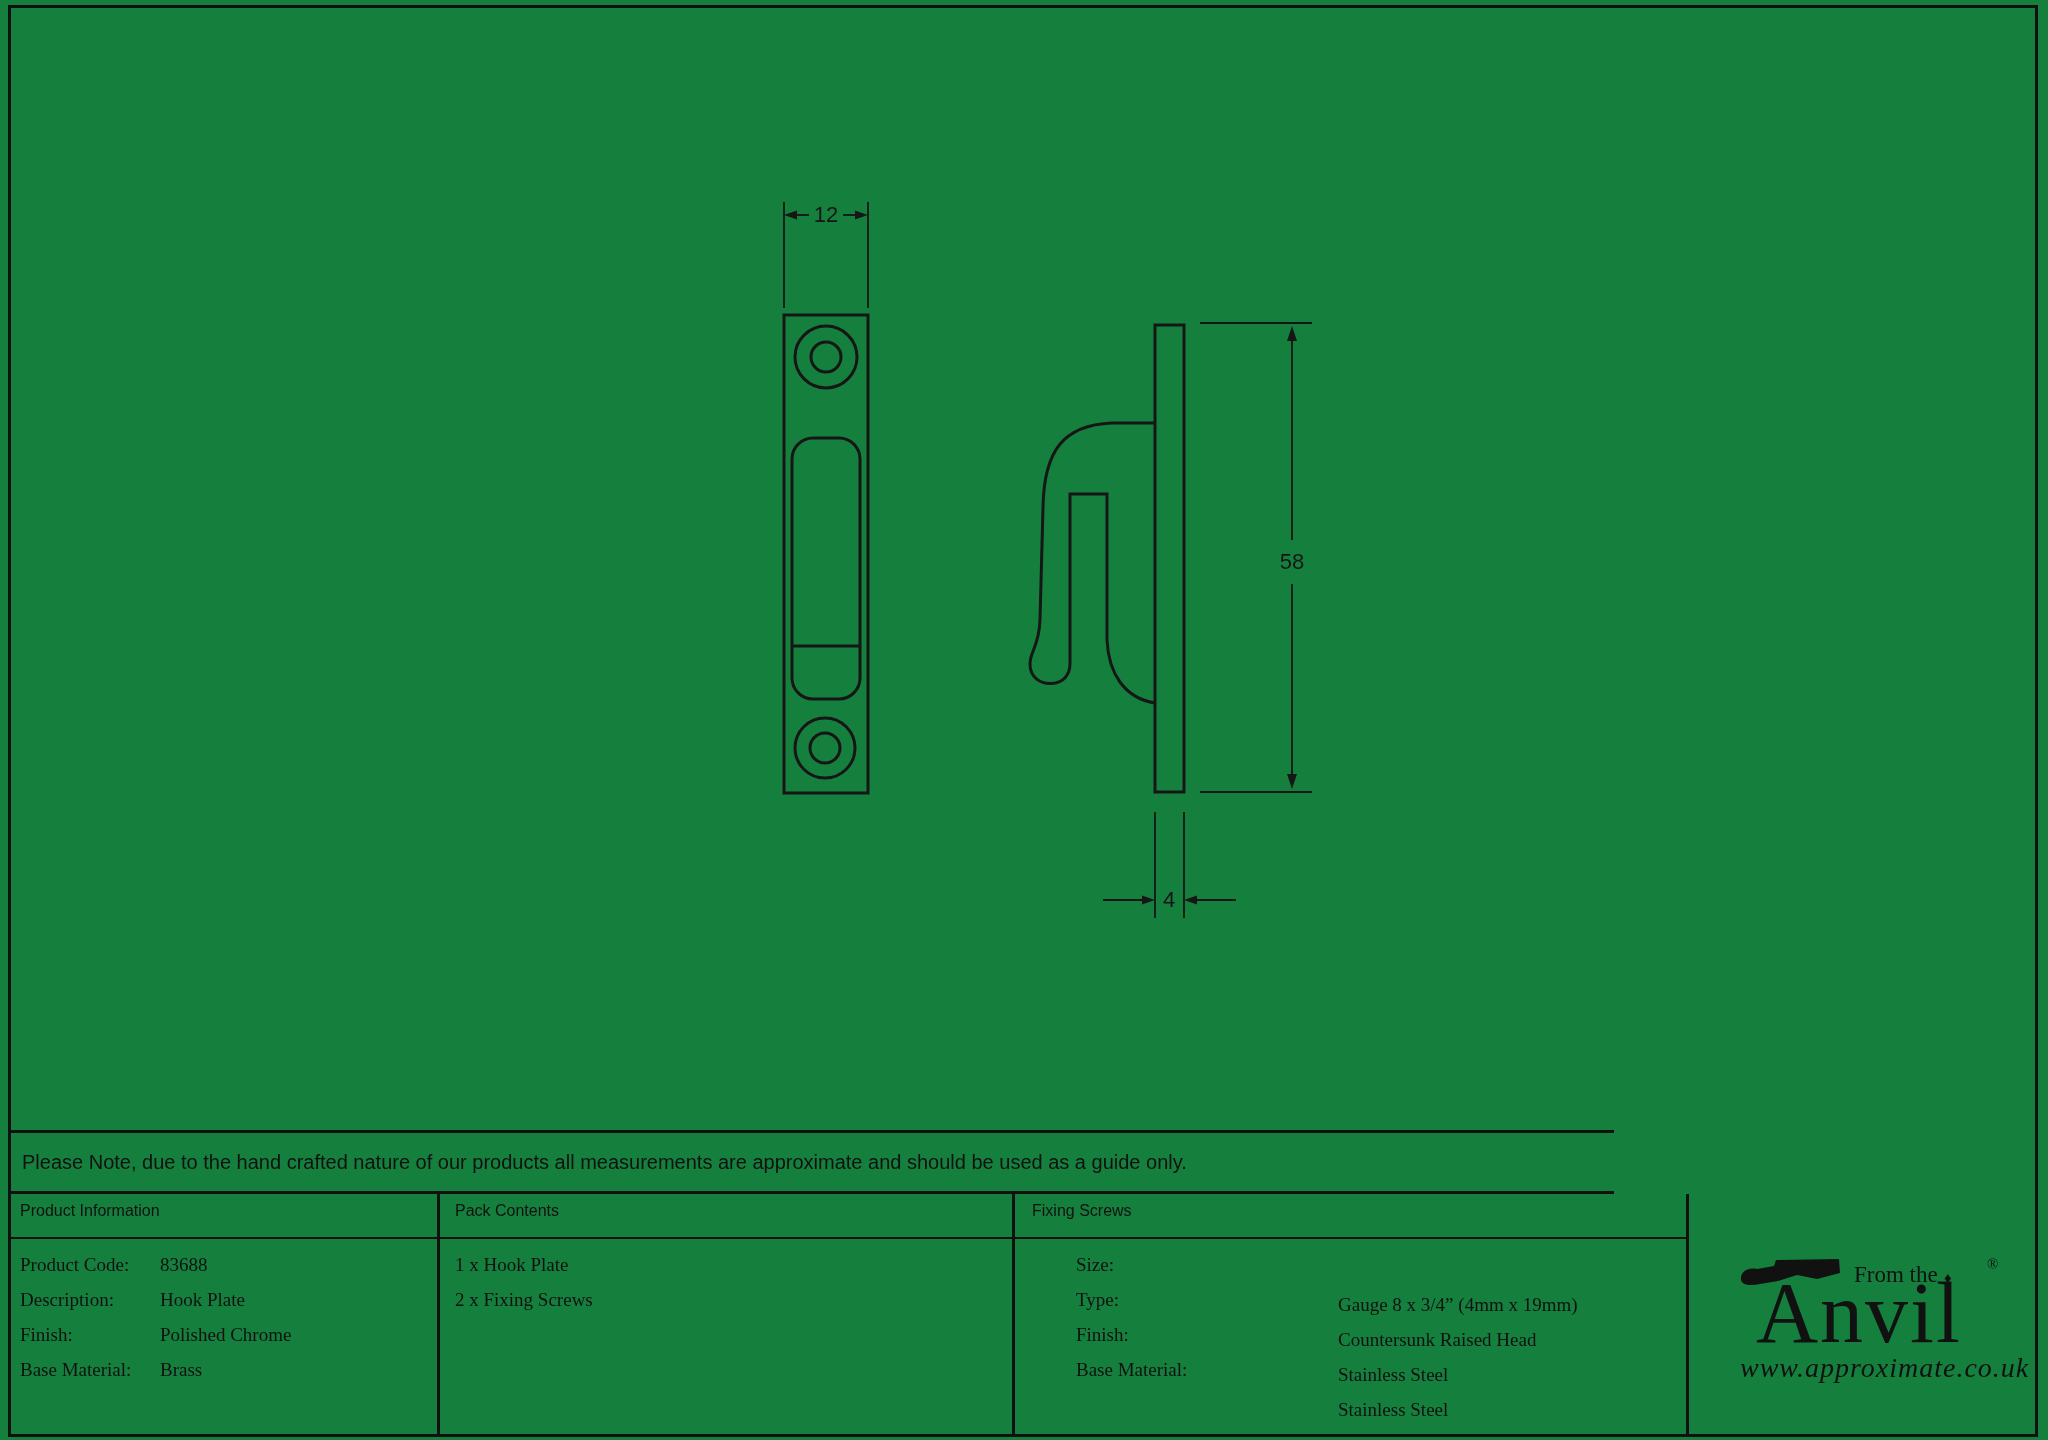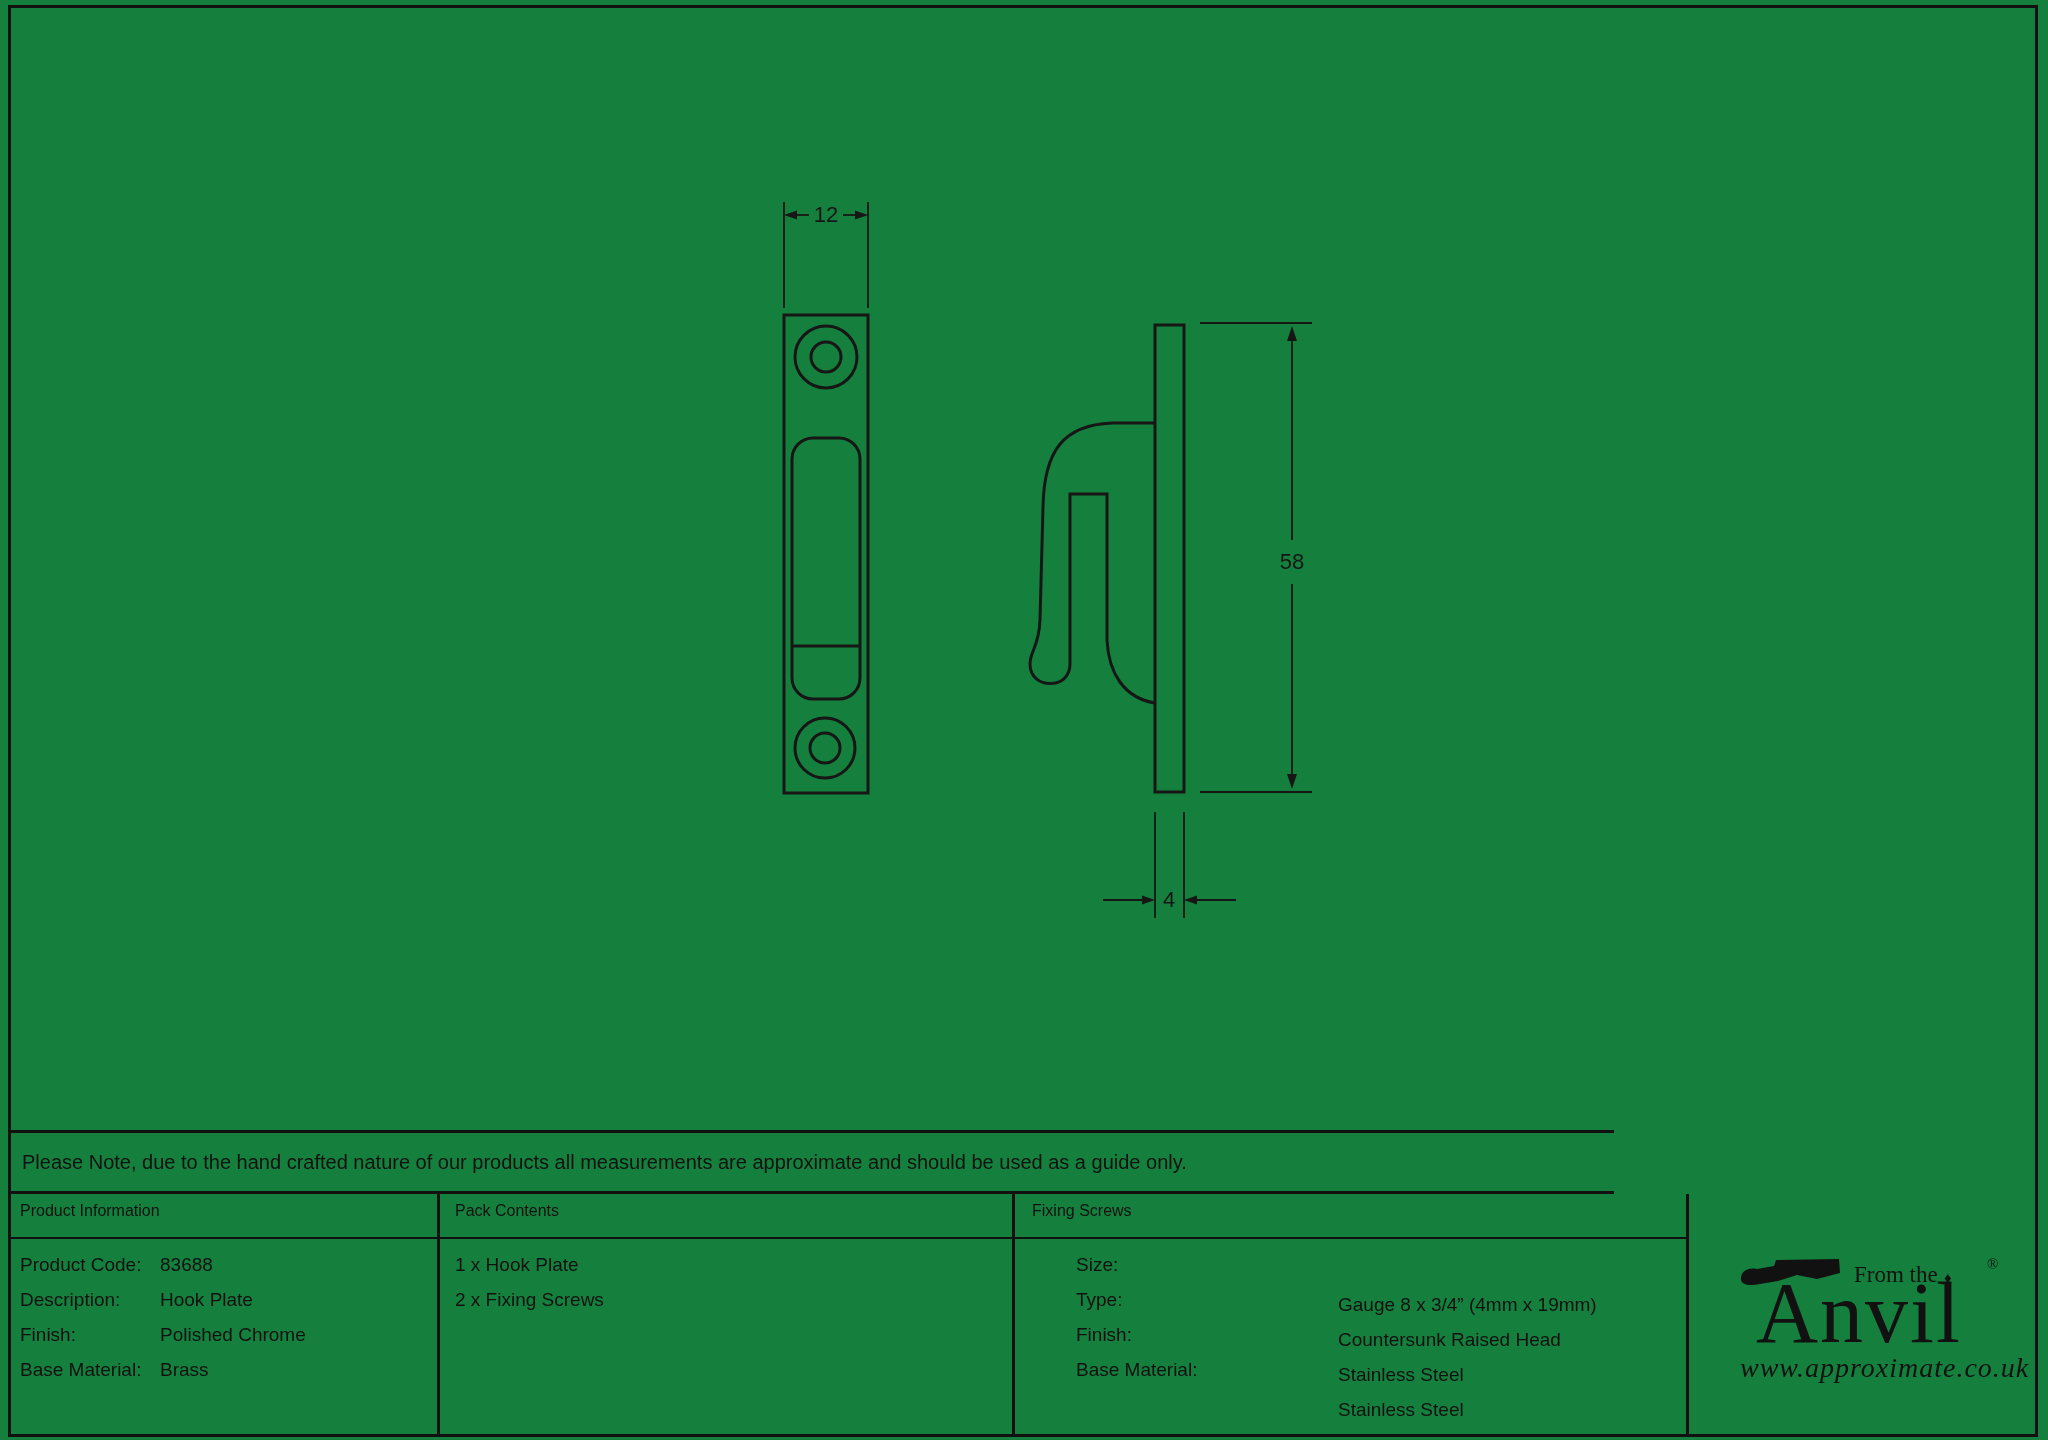--- a/index.html
+++ b/index.html
@@ -12,21 +12,21 @@
   #drawing text{font-family:"Liberation Sans","DejaVu Sans",sans-serif;
        font-size:22px;fill:#161616;}
   .note-bar{position:absolute;left:8px;top:1130px;width:1606px;height:64px;
        border-top:3px solid #111;border-bottom:3px solid #111;box-sizing:border-box;
        display:flex;align-items:center;padding-left:14px;font-size:20px;}
   .vdiv{position:absolute;top:1194px;width:3px;height:242px;background:#111;}
   .vdiv.c1{left:437px;} .vdiv.c2{left:1012px;} .vdiv.c3{left:1686px;}
   .hdr-underline{position:absolute;left:8px;top:1237px;width:1678px;height:2px;background:#111;}
   .cell-header{position:absolute;top:1202px;font-size:16px;}
   .h1{left:20px;} .h2{left:455px;} .h3{left:1032px;}
-  .trow{position:absolute;font-size:19px;white-space:nowrap;}
+  .trow{position:absolute;font-size:19px;white-space:nowrap;font-family:Liberation Serif, serif;}
   .r1{top:1254px;} .r2{top:1289px;} .r3{top:1324px;} .r4{top:1359px;}
   .lab1{left:20px;} .val1{left:160px;}
   .pack{left:455px;}
   .lab3{left:1032px;margin-left:44px;} .val3{left:1338px;margin-top:40px;}
   .logo{position:absolute;left:1740px;top:1256px;width:270px;height:136px;}
   .logo .anvil-svg{position:absolute;left:0;top:2px;}
   .logo .brand{position:absolute;left:16px;top:14px;font-family:"Liberation Serif","DejaVu Serif",serif;
        font-size:86px;line-height:1;letter-spacing:2px;font-weight:500;}
   .logo .tagline{position:absolute;left:114px;top:6px;
        font-family:"Liberation Serif","DejaVu Serif",serif;font-size:23px;}

